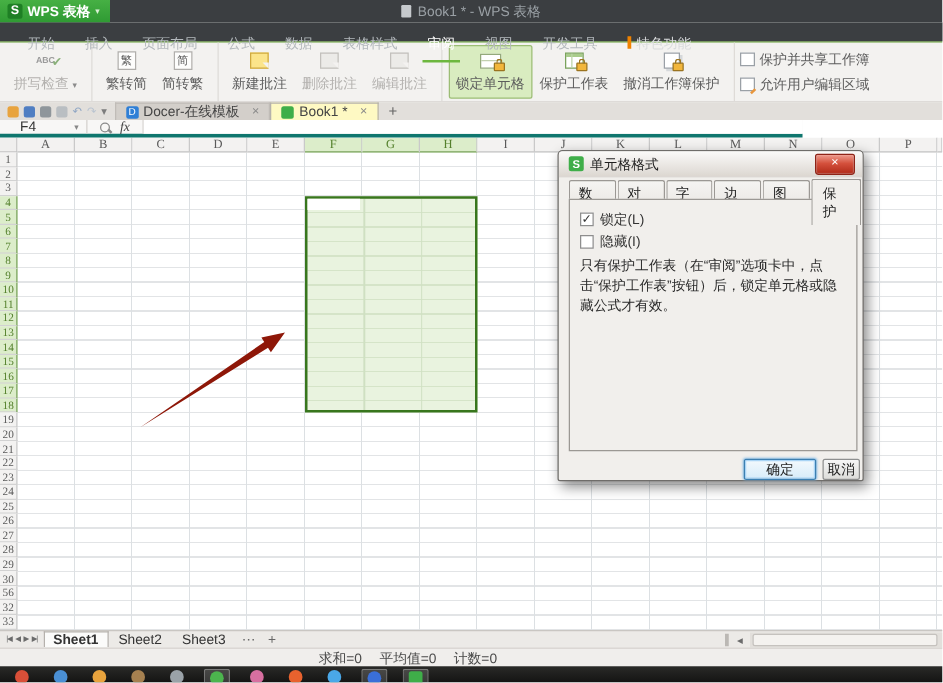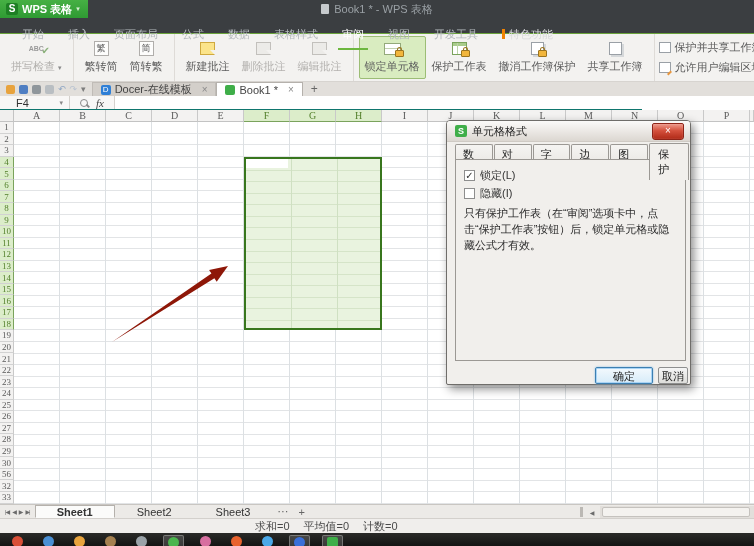--- a/index.html
+++ b/index.html
@@ -62,29 +62,29 @@
   .ic-small{width:10px;height:9px;background:#fff;border:1px solid #9aa0a6;position:relative;flex:none}
   .ic-small.pen::after{content:"";position:absolute;right:-2px;bottom:-2px;width:5px;height:2px;background:#e8963c;transform:rotate(-45deg)}
 
   
   .tabrow{left:0;top:82px;width:754px;height:14px;background:#e2dfdb;display:flex;align-items:stretch;z-index:4}
   .qa{display:flex;align-items:center;gap:4px;padding:0 6px}
   .qai{width:9px;height:9px;border-radius:2px;display:inline-block;cursor:pointer}
   .qag{font-size:9px;line-height:9px;cursor:pointer}
   .dtab{display:flex;align-items:center;gap:4px;padding:0 8px;background:#d3cfca;border:1px solid #c0bcb7;
         border-bottom:none;color:#444;cursor:pointer;max-width:130px}
-  .dtab.active{background:#ffffff;border-color:#b5b1ac}
+  .dtab.active{background:#fef9c3;border-color:#b5b1ac}
   .dtab .close{color:#8a8a8a;font-size:10px;margin-left:6px}
   .ticon{width:10px;height:10px;border-radius:2px;color:#fff;font-size:8px;line-height:10px;text-align:center;flex:none}
   .ticon.docer{background:#2f7fd6}
   .ticon.sheet{background:#3fae49}
   .newtab{display:flex;align-items:center;padding:0 8px;color:#666;font-size:12px;cursor:pointer}
 
   
-  .fbar{left:0;top:96px;width:642px;height:14px;background:#f8f7f6;border-bottom:1px solid #0f766e;
+  .fbar{left:0;top:96px;width:642px;height:14px;background:#f8f7f6;border-bottom:3px solid #0f766e;
         display:flex;box-sizing:border-box;z-index:4}
   .namebox{width:70px;height:100%;display:flex;align-items:center;justify-content:space-between;
            padding:0 6px 0 16px;border-right:1px solid #d4d1cd;box-sizing:border-box;color:#333}
   .nb-caret{font-size:7px;color:#888}
   .fb-icons{display:flex;align-items:center;gap:8px;padding:0 10px;border-right:1px solid #d4d1cd;height:100%}
   .mag{width:6px;height:6px;border:1.5px solid #8a8a8a;border-radius:50%;position:relative;display:inline-block}
   .mag::after{content:"";position:absolute;width:4px;height:1.5px;background:#8a8a8a;transform:rotate(45deg);right:-3px;bottom:-1px}
   .fx{font-family:"Liberation Serif","DejaVu Serif",serif;font-style:italic;color:#444;font-size:11px}
   .finput{flex:1;height:100%;background:#fff}
 
@@ -136,21 +136,21 @@
            background:linear-gradient(#f6f6f6,#ddddda);color:#222;text-align:center;line-height:16px;cursor:pointer;box-sizing:border-box}
   .dlg-btn.ok{left:148px;top:246px;width:58px;border-color:#3c7fb1;
               box-shadow:0 0 0 1px #a9d4f5 inset, 0 0 2px #7ab8e8;background:linear-gradient(#f3f9fd,#d7ecf9)}
   .dlg-btn.cancel{left:211px;top:246px;width:27px;width:30px;padding:0 2px}
 
   
   .sheetbar{left:0;top:504px;width:754px;height:14px;background:#eceae7;border-top:1px solid #c9c6c2;
             display:flex;align-items:stretch;box-sizing:border-box;z-index:4}
   .snav{display:flex;align-items:center;gap:3px;padding:0 5px;color:#6b6b6b}
   .snav span{font-size:6px;cursor:pointer;letter-spacing:-1px}
-  .stab{display:flex;align-items:center;padding:0 21px;color:#333;cursor:pointer;border:1px solid transparent}
+  .stab{display:flex;align-items:center;padding:0 7px;color:#333;cursor:pointer;border:1px solid transparent}
   .stab.active{background:#fbfbfa;border-color:#b5b1ac;border-bottom-color:#fbfbfa;font-weight:bold}
   .smore{display:flex;align-items:center;padding:0 5px;color:#666;cursor:pointer}
   .hsplit{position:absolute;left:580px;top:2px;width:3px;height:10px;background:#bbb8b4}
   .hleft{position:absolute;left:586px;top:1px;width:12px;height:12px;font-size:6px;color:#6b6b6b;
          display:flex;align-items:center;justify-content:center;cursor:pointer}
   .htrack{position:absolute;left:600px;top:1px;width:154px;height:12px;background:#e2dfdb}
   .hthumb{position:absolute;left:602px;top:2px;width:148px;height:10px;background:#f4f2ef;border:1px solid #c5c2be;
           border-radius:2px;box-sizing:border-box;cursor:grab}
 
   
@@ -253,26 +253,20 @@
         </span>
       <span>保护工作表</span>
     </div>
     <div class="rbtn">
       <span class="ric">
           <span class="ic-sheets">
             <span class="mini-lock"></span>
           </span>
         </span>
       <span>撤消工作簿保护</span>
-    </div>
-    <div class="rbtn">
-      <span class="ric">
-          <span class="ic-sheets"></span>
-        </span>
-      <span>共享工作簿</span>
     </div>
   </div>
   <div class="rcol">
     <div class="rsm">
       <span class="ic-small"></span>
       <span>保护并共享工作簿</span>
     </div>
     <div class="rsm">
       <span class="ic-small pen"></span>
       <span>允许用户编辑区域</span>

